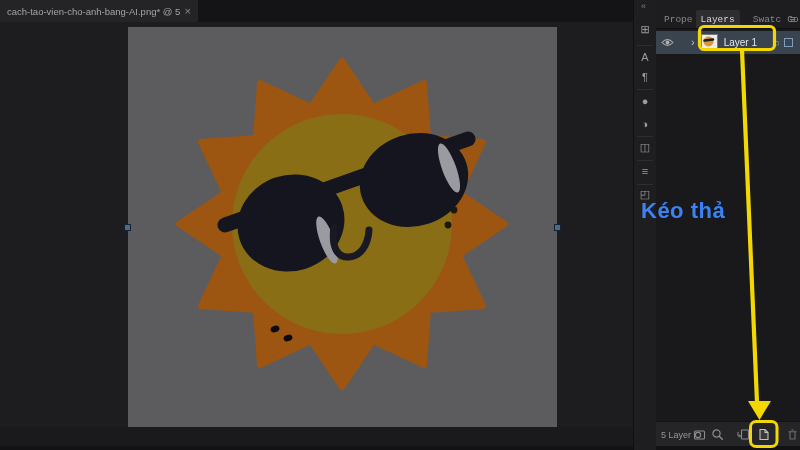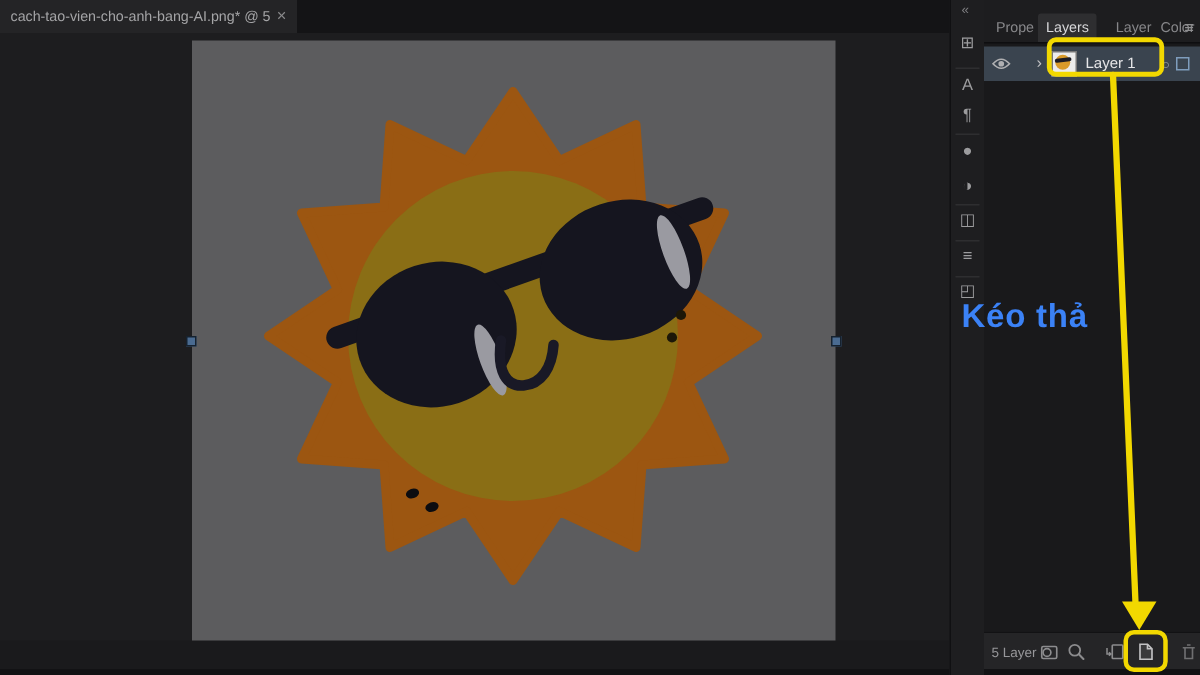--- a/index.html
+++ b/index.html
@@ -37,21 +37,21 @@
 
   
   .dock{position:absolute;left:633px;top:0;width:23px;height:450px;background:#1e1e20;
         border-left:1px solid #101012;box-sizing:border-box;}
   .dock-collapse{position:absolute;top:1px;left:7px;color:#7e7e80;font-size:9px;}
   .dock-ic{position:absolute;left:0;width:22px;text-align:center;color:#9c9c9e;font-size:11px;line-height:1;}
   .dock-sep{position:absolute;left:3px;width:16px;height:1px;background:#2e2e30;}
 
   
   .panel{position:absolute;left:656px;top:0;width:144px;height:450px;background:#1d1d1f;}
-  .panel-tabs{position:absolute;left:0;top:10px;width:144px;height:18px;display:flex;align-items:flex-end;}
+  .panel-tabs{position:absolute;left:0;top:10px;width:144px;height:18px;display:flex;align-items:flex-start;font-family:Liberation Mono, monospace;}
   .ptab{font-size:9.5px;color:#87878a;padding:4px 3px 4px;white-space:nowrap;cursor:default;}
   .ptab.active{background:#30303285;background:#2e2e30;color:#d8d8da;border-radius:2px 2px 0 0;padding:4px 5px;}
   .ptab.gap{margin-left:10px;}
   .ptab-menu{position:absolute;right:4px;top:13px;color:#8f8f91;font-size:11px;}
   .panel-body{position:absolute;left:0;top:28px;width:144px;height:393px;background:#19191b;
               border-top:1px solid #0e0e10;box-sizing:border-box;}
   .layer-row{position:absolute;left:0;top:2px;width:144px;height:23px;background:#3a444f;
              display:flex;align-items:center;}
   .lr-eye{margin-left:5px;display:inline-flex;}
   .lr-chevron{color:#c2c2c4;font-size:11px;margin-left:17px;line-height:1;}
@@ -126,21 +126,21 @@
     <div class="dock-sep" style="top:160px;"></div>
     <span class="dock-ic" style="top:166px;">≡</span>
     <div class="dock-sep" style="top:184px;"></div>
     <span class="dock-ic" style="top:189px;">◰</span>
   </div>
 
   <div class="panel">
     <div class="panel-tabs">
       <span class="ptab" style="margin-left:5px;">Prope</span>
       <span class="ptab active">Layers</span>
-      <span class="ptab gap">Layer</span>
+      <span class="ptab gap">Swatc</span>
       <span class="ptab">Color</span>
 
     </div>
     <span class="ptab-menu">≡</span>
 
     <div class="panel-body">
       <div class="layer-row">
         <span class="lr-eye">
           <svg width="13" height="9" viewBox="0 0 13 9">
             <path d="M1,4.5 Q6.5,-1.5 12,4.5 Q6.5,10.5 1,4.5 Z" fill="none" stroke="#b0b0b2" stroke-width="1.1"></path>

